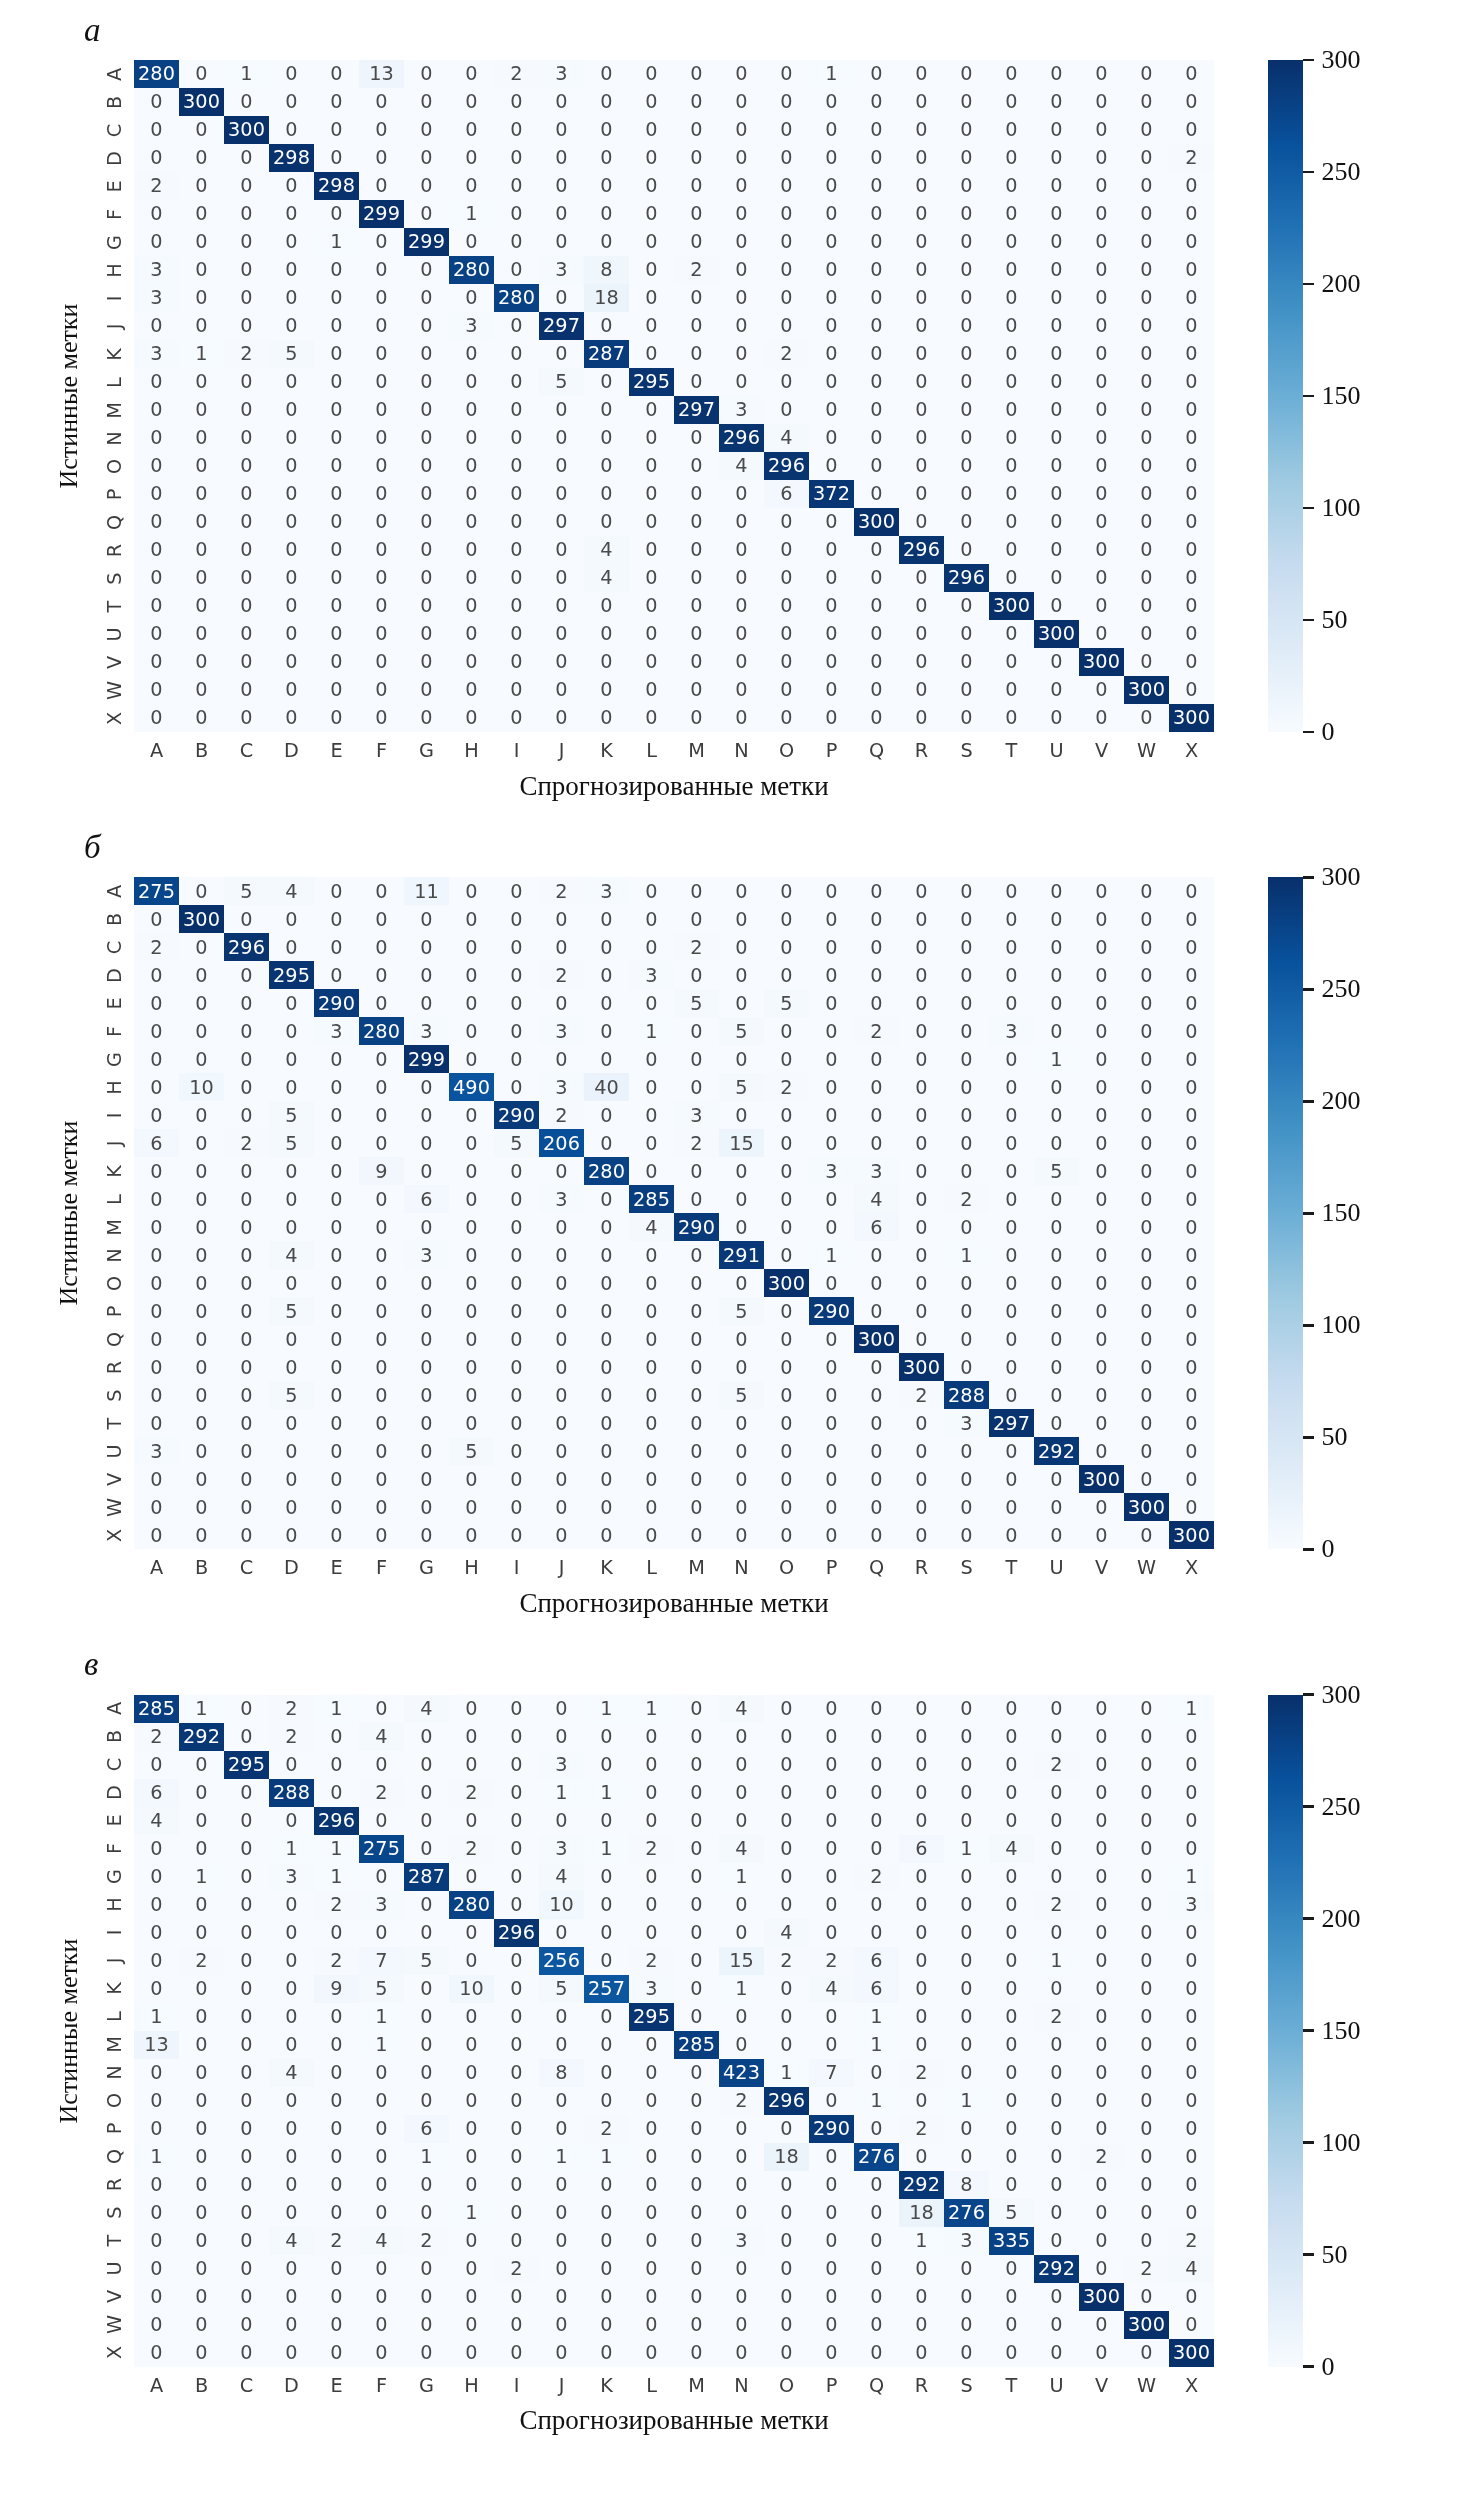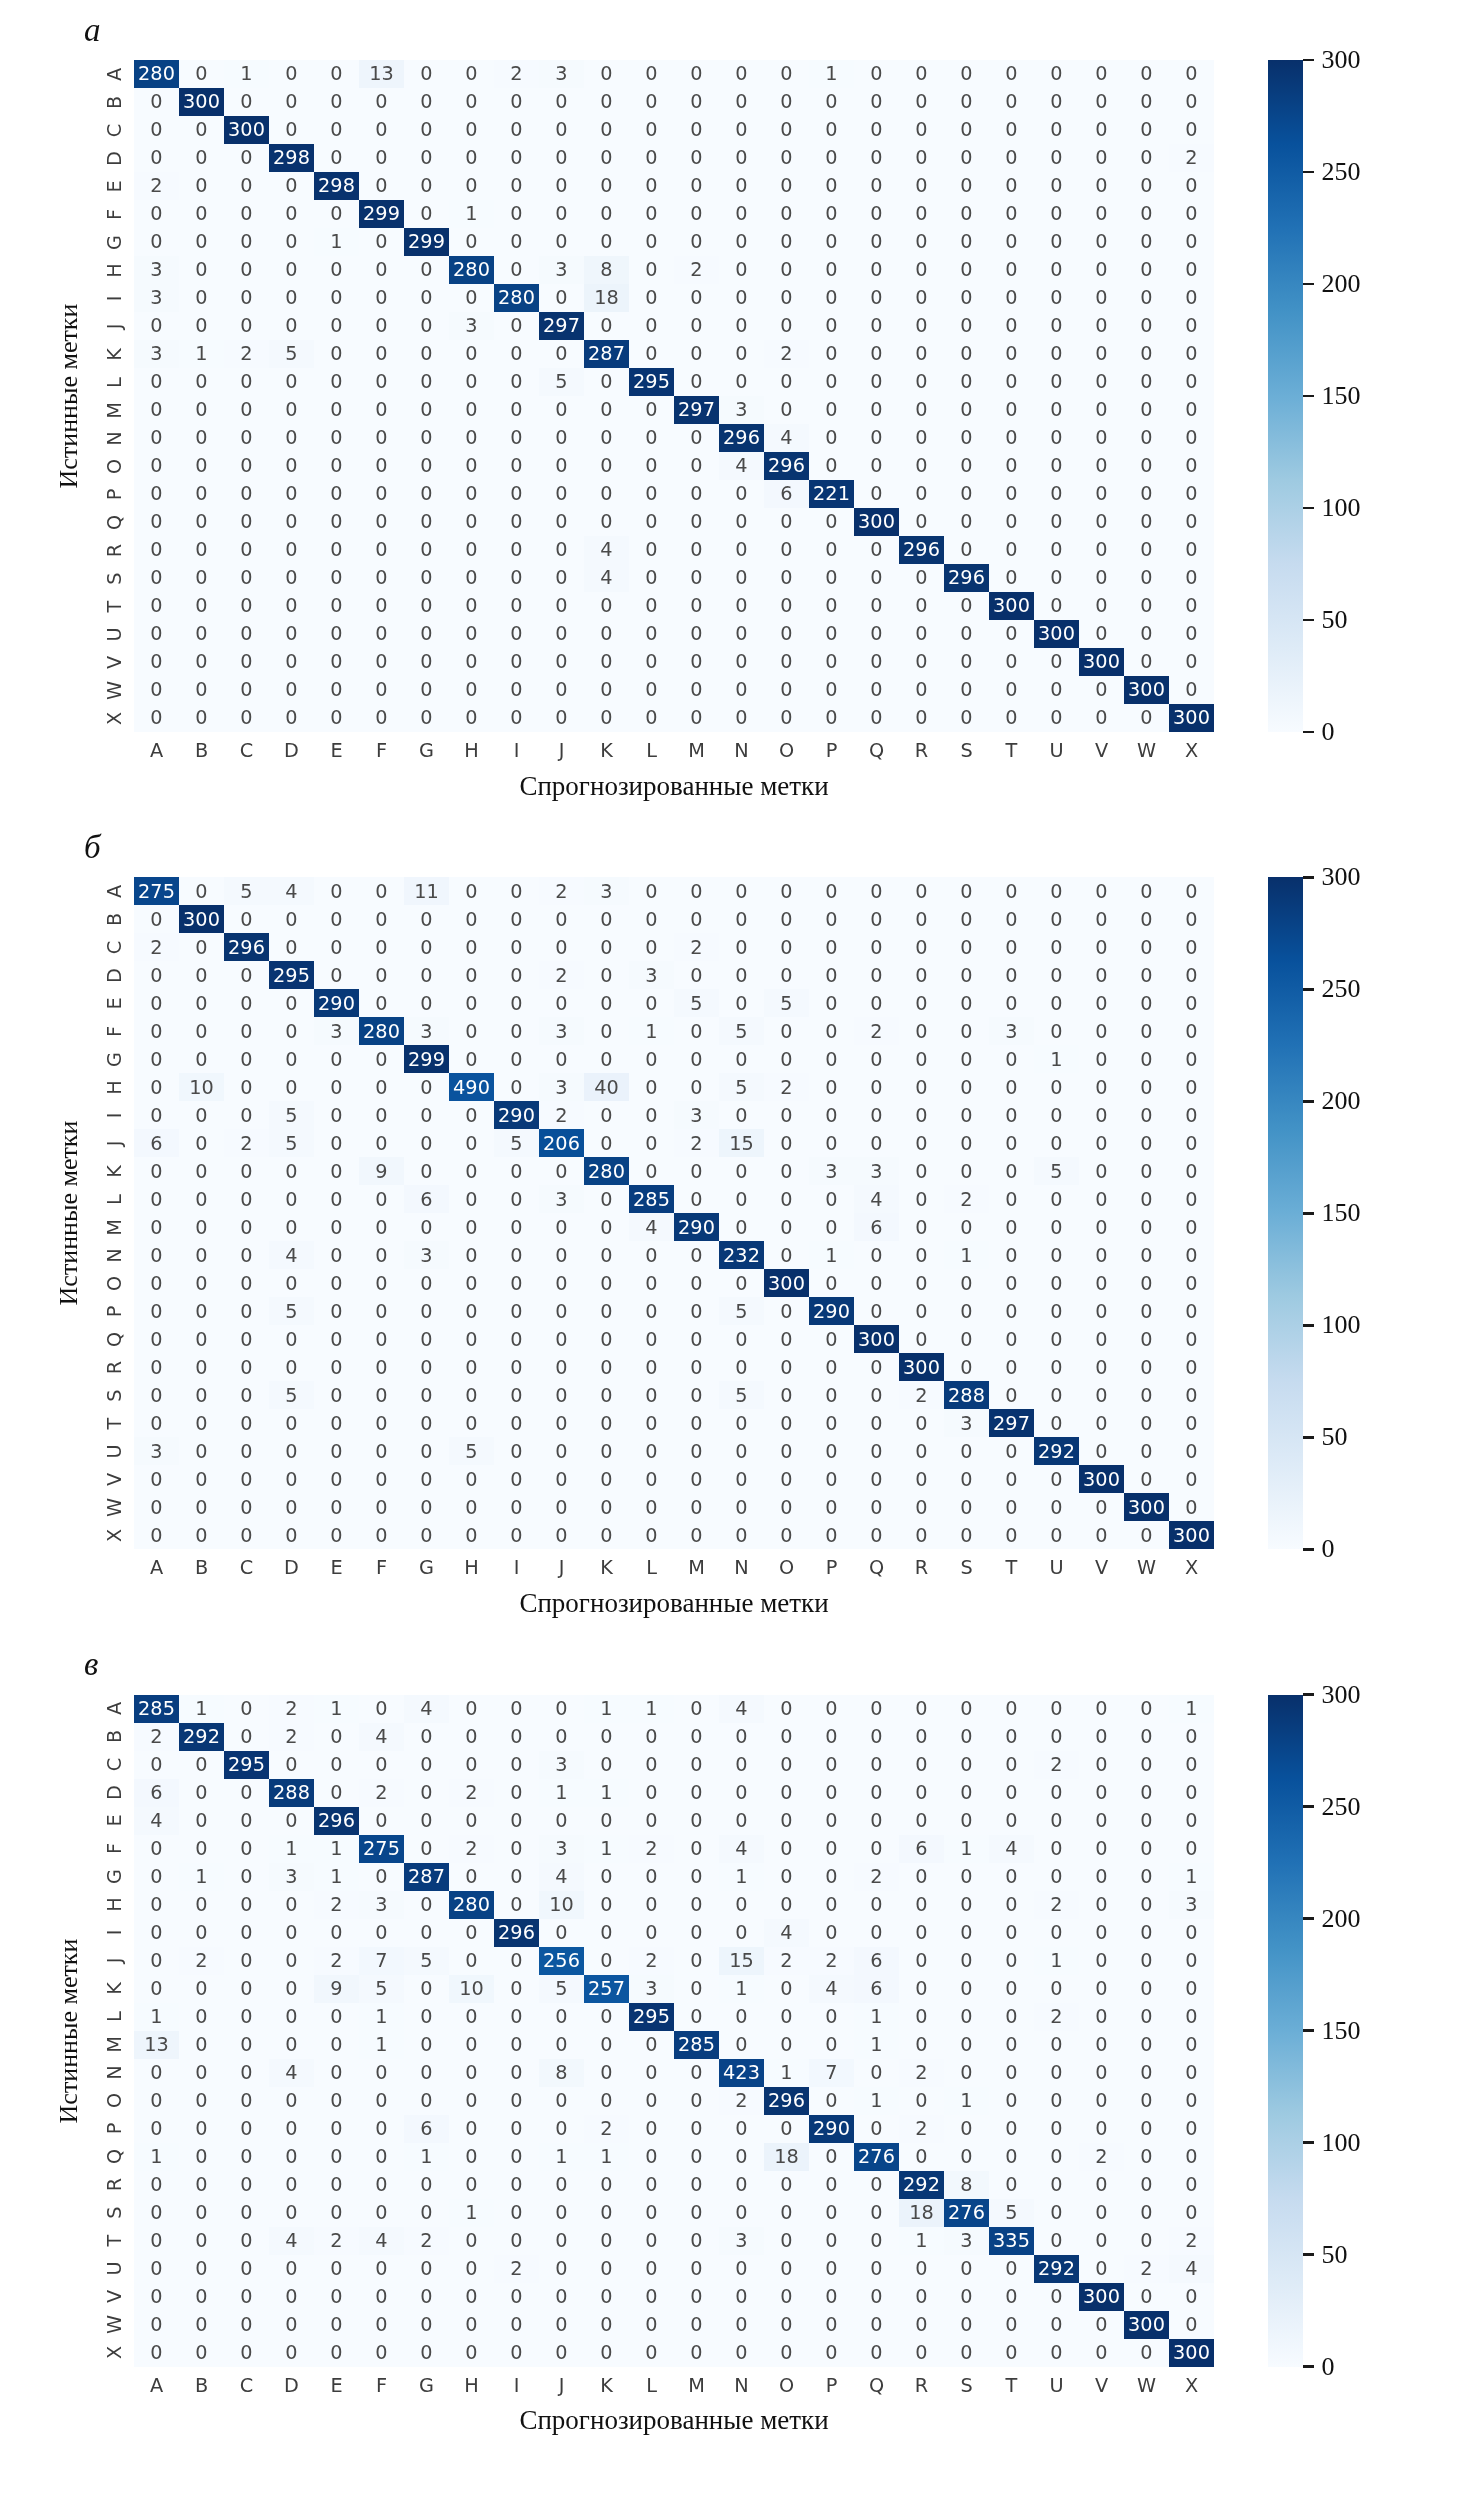--- a/index.html
+++ b/index.html
@@ -515,21 +515,21 @@
           <div class="cell" style="background: rgb(247, 251, 255); color: rgb(74, 74, 74);">0</div>
           <div class="cell" style="background: rgb(247, 251, 255); color: rgb(74, 74, 74);">0</div>
           <div class="cell" style="background: rgb(247, 251, 255); color: rgb(74, 74, 74);">0</div>
           <div class="cell" style="background: rgb(247, 251, 255); color: rgb(74, 74, 74);">0</div>
           <div class="cell" style="background: rgb(247, 251, 255); color: rgb(74, 74, 74);">0</div>
           <div class="cell" style="background: rgb(247, 251, 255); color: rgb(74, 74, 74);">0</div>
           <div class="cell" style="background: rgb(247, 251, 255); color: rgb(74, 74, 74);">0</div>
           <div class="cell" style="background: rgb(247, 251, 255); color: rgb(74, 74, 74);">0</div>
           <div class="cell" style="background: rgb(247, 251, 255); color: rgb(74, 74, 74);">0</div>
           <div class="cell" style="background: rgb(243, 248, 254); color: rgb(74, 74, 74);">6</div>
-          <div class="cell" style="background: rgb(8, 53, 115); color: rgb(255, 255, 255);">221</div>
+          <div class="cell" style="background: rgb(8, 53, 115); color: rgb(255, 255, 255);">372</div>
           <div class="cell" style="background: rgb(247, 251, 255); color: rgb(74, 74, 74);">0</div>
           <div class="cell" style="background: rgb(247, 251, 255); color: rgb(74, 74, 74);">0</div>
           <div class="cell" style="background: rgb(247, 251, 255); color: rgb(74, 74, 74);">0</div>
           <div class="cell" style="background: rgb(247, 251, 255); color: rgb(74, 74, 74);">0</div>
           <div class="cell" style="background: rgb(247, 251, 255); color: rgb(74, 74, 74);">0</div>
           <div class="cell" style="background: rgb(247, 251, 255); color: rgb(74, 74, 74);">0</div>
           <div class="cell" style="background: rgb(247, 251, 255); color: rgb(74, 74, 74);">0</div>
           <div class="cell" style="background: rgb(247, 251, 255); color: rgb(74, 74, 74);">0</div>
           <div class="cell" style="background: rgb(247, 251, 255); color: rgb(74, 74, 74);">0</div>
           <div class="cell" style="background: rgb(247, 251, 255); color: rgb(74, 74, 74);">0</div>
@@ -1188,21 +1188,21 @@
           <div class="cell" style="background: rgb(244, 249, 254); color: rgb(74, 74, 74);">4</div>
           <div class="cell" style="background: rgb(247, 251, 255); color: rgb(74, 74, 74);">0</div>
           <div class="cell" style="background: rgb(247, 251, 255); color: rgb(74, 74, 74);">0</div>
           <div class="cell" style="background: rgb(245, 250, 254); color: rgb(74, 74, 74);">3</div>
           <div class="cell" style="background: rgb(247, 251, 255); color: rgb(74, 74, 74);">0</div>
           <div class="cell" style="background: rgb(247, 251, 255); color: rgb(74, 74, 74);">0</div>
           <div class="cell" style="background: rgb(247, 251, 255); color: rgb(74, 74, 74);">0</div>
           <div class="cell" style="background: rgb(247, 251, 255); color: rgb(74, 74, 74);">0</div>
           <div class="cell" style="background: rgb(247, 251, 255); color: rgb(74, 74, 74);">0</div>
           <div class="cell" style="background: rgb(247, 251, 255); color: rgb(74, 74, 74);">0</div>
-          <div class="cell" style="background: rgb(8, 56, 119); color: rgb(255, 255, 255);">232</div>
+          <div class="cell" style="background: rgb(8, 56, 119); color: rgb(255, 255, 255);">291</div>
           <div class="cell" style="background: rgb(247, 251, 255); color: rgb(74, 74, 74);">0</div>
           <div class="cell" style="background: rgb(246, 251, 255); color: rgb(74, 74, 74);">1</div>
           <div class="cell" style="background: rgb(247, 251, 255); color: rgb(74, 74, 74);">0</div>
           <div class="cell" style="background: rgb(247, 251, 255); color: rgb(74, 74, 74);">0</div>
           <div class="cell" style="background: rgb(246, 251, 255); color: rgb(74, 74, 74);">1</div>
           <div class="cell" style="background: rgb(247, 251, 255); color: rgb(74, 74, 74);">0</div>
           <div class="cell" style="background: rgb(247, 251, 255); color: rgb(74, 74, 74);">0</div>
           <div class="cell" style="background: rgb(247, 251, 255); color: rgb(74, 74, 74);">0</div>
           <div class="cell" style="background: rgb(247, 251, 255); color: rgb(74, 74, 74);">0</div>
           <div class="cell" style="background: rgb(247, 251, 255); color: rgb(74, 74, 74);">0</div>

